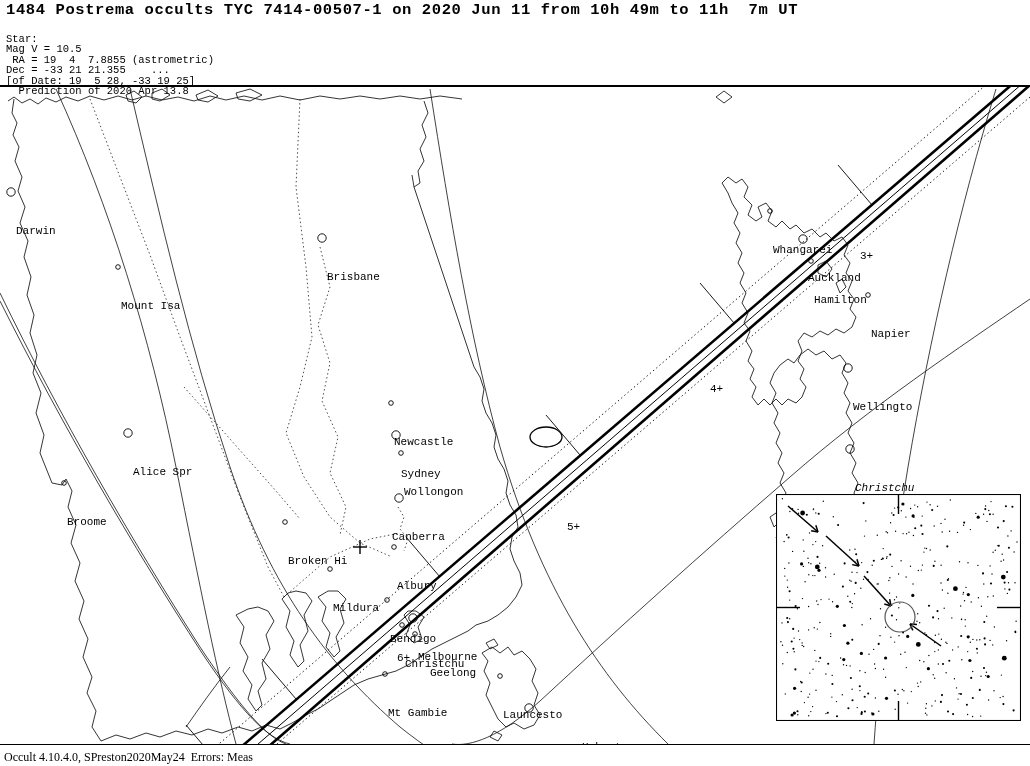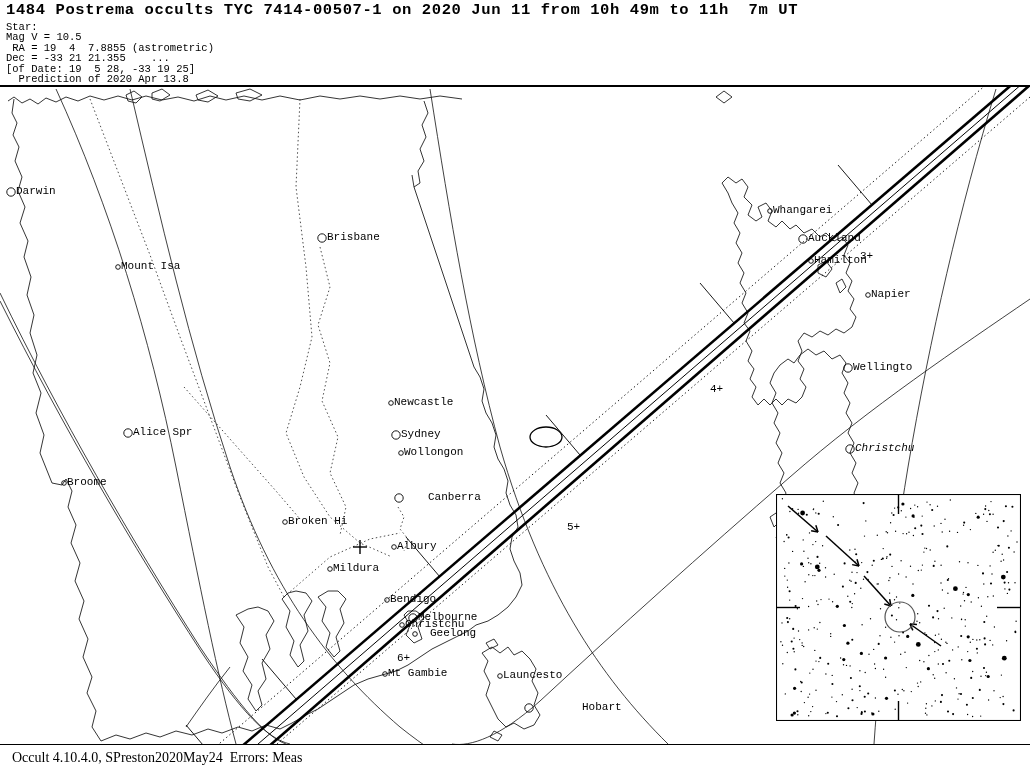--- a/index.html
+++ b/index.html
@@ -5,36 +5,36 @@
   html,body{margin:0;padding:0;background:#ffffff;}
   body{width:1030px;height:766px;overflow:hidden;
        font-family:"Liberation Mono","DejaVu Sans Mono",monospace;color:#000;}
   #page{position:relative;width:1030px;height:766px;background:#fff;}
 
   
   #header{position:absolute;left:0;top:0;width:1030px;height:66px;}
   #title{position:absolute;left:6px;top:1px;font-size:15.5px;font-weight:bold;
          letter-spacing:0.6px;white-space:pre;}
   .hblock{position:absolute;font-size:10.5px;line-height:10.4px;white-space:pre;}
-  #hdr-star{left:6px;top:22px;}
+  #hdr-star{left:6px;top:34px;}
   #hdr-mid{left:300px;top:22px;}
   #hdr-ast{right:4px;top:22px;text-align:right;}
   #hdr-rule{position:absolute;left:0;top:85px;width:1030px;height:2px;background:#000;}
 
   
   #map{position:absolute;left:0;top:87px;width:1030px;height:657px;overflow:hidden;}
   #map svg{display:block;}
 
   .lbl{position:absolute;font-size:11px;line-height:11px;white-space:pre;
-       font-family:"Liberation Mono","DejaVu Sans Mono",monospace;}
+       font-family:"Liberation Mono","DejaVu Sans Mono",monospace;margin-top:40px;}
   .tmark{position:absolute;font-size:11px;white-space:pre;
          font-family:"Liberation Mono","DejaVu Sans Mono",monospace;}
 
   
-  #footer{position:absolute;left:12px;top:750px;font-size:14px;white-space:pre;
+  #footer{position:absolute;left:4px;top:750px;font-size:12px;white-space:pre;
           font-family:"Liberation Serif","DejaVu Serif",serif;}
   #bot-rule{position:absolute;left:0;top:744px;width:1030px;height:1px;background:#000;}
 </style>
 </head>
 <body>
 
 <div id="page">
 
   <div id="header">
     <div id="title">1484 Postrema occults TYC 7414-00507-1 on 2020 Jun 11 from 10h 49m to 11h  7m UT</div>
@@ -241,21 +241,21 @@
           <circle cx="835" cy="481" r="2.3" fill="none" stroke="#000" stroke-width="0.9"></circle>
         </svg>
         <div class="lbl" style="left: 16px; top: 99px;">Darwin</div>
         <div class="lbl" style="left: 121px; top: 174px;">Mount Isa</div>
         <div class="lbl" style="left: 327px; top: 145px;">Brisbane</div>
         <div class="lbl" style="left: 133px; top: 340px;">Alice Spr</div>
         <div class="lbl" style="left: 67px; top: 390px;">Broome</div>
         <div class="lbl" style="left: 394px; top: 310px;">Newcastle</div>
         <div class="lbl" style="left: 401px; top: 342px;">Sydney</div>
         <div class="lbl" style="left: 404px; top: 360px;">Wollongon</div>
-        <div class="lbl" style="left: 416px; top: 405px; padding-left: 12px;">Canberra</div>
+        <div class="lbl" style="left: 380px; top: 405px; padding-left: 12px;">Canberra</div>
         <div class="lbl" style="left: 288px; top: 429px;">Broken Hi</div>
         <div class="lbl" style="left: 397px; top: 454px;">Albury</div>
         <div class="lbl" style="left: 333px; top: 476px;">Mildura</div>
         <div class="lbl" style="left: 390px; top: 507px;">Bendigo</div>
         <div class="lbl" style="left: 418px; top: 525px;">Melbourne</div>
         <div class="lbl" style="left: 405px; top: 532px;">Christchu</div>
         <div class="lbl" style="left: 414px; top: 541px; padding-left: 16px;">Geelong</div>
         <div class="lbl" style="left: 388px; top: 581px;">Mt Gambie</div>
         <div class="lbl" style="left: 503px; top: 583px;">Launcesto</div>
         <div class="lbl" style="left: 534px; top: 615px; padding-left: 48px;">Hobart</div>

